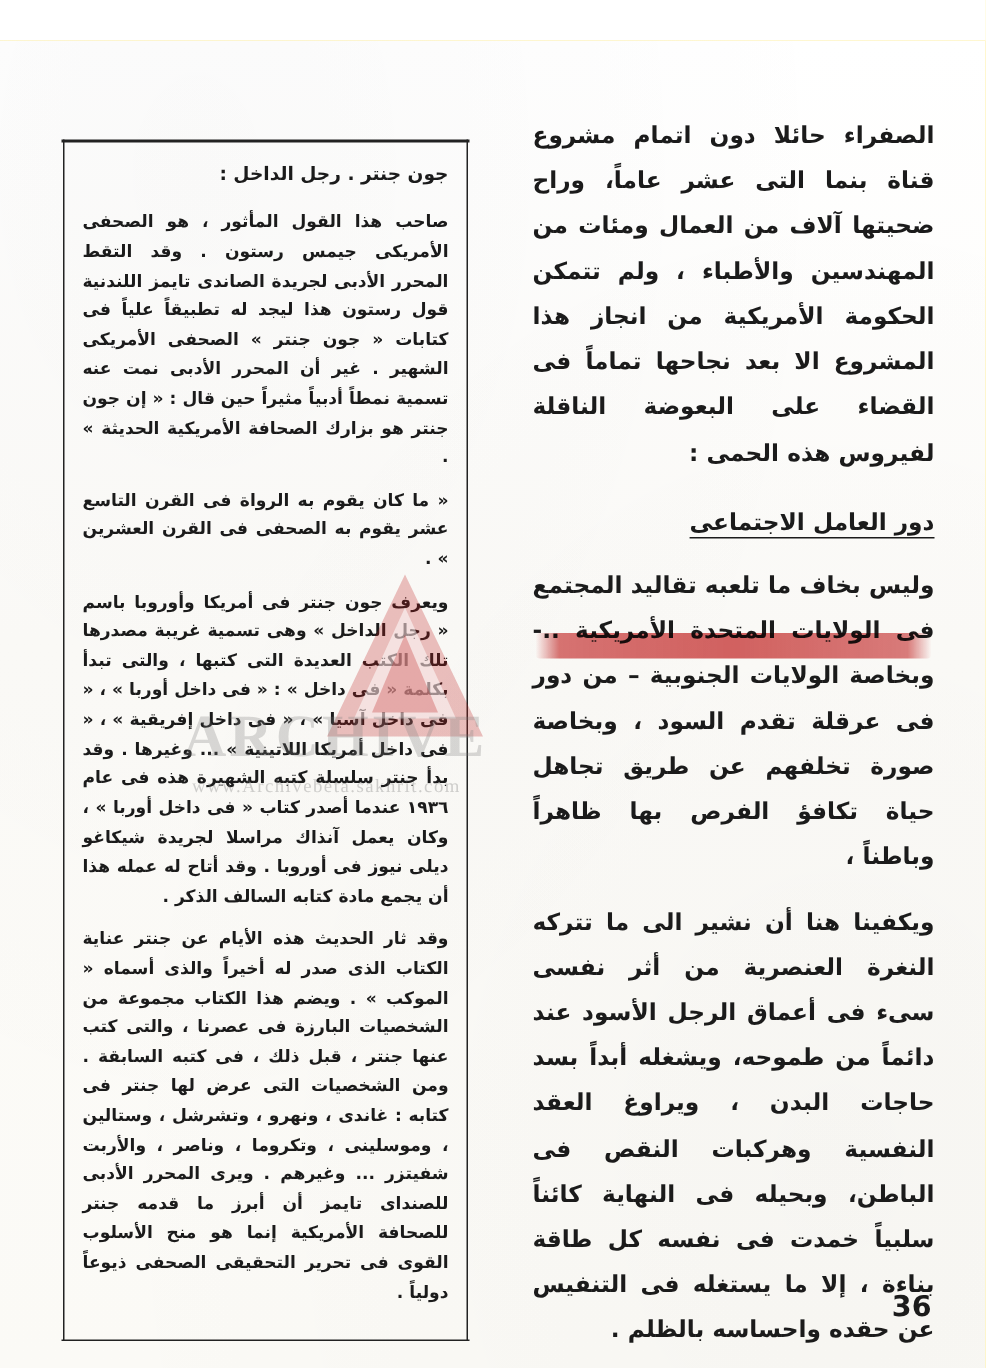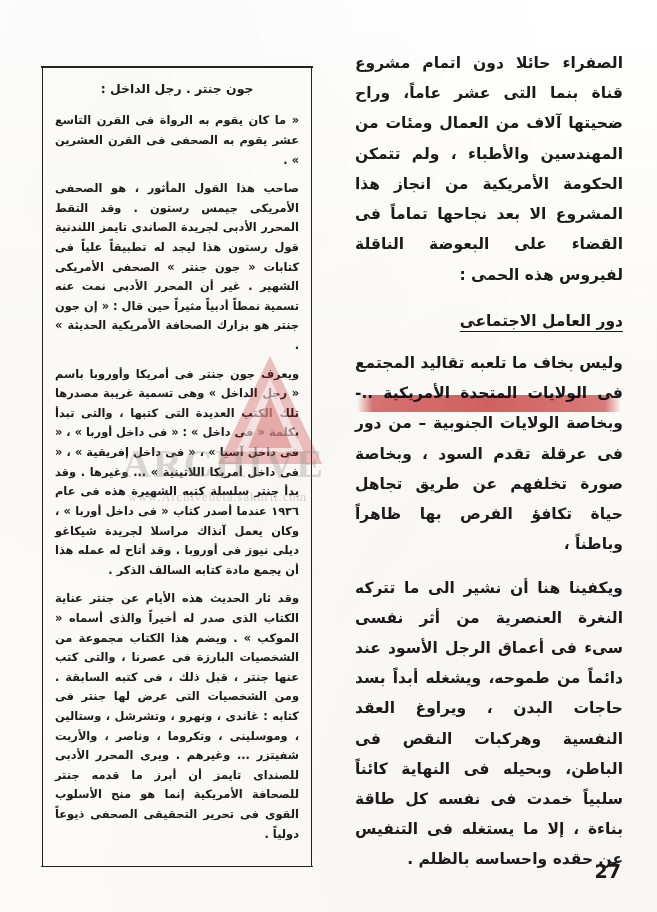--- a/index.html
+++ b/index.html
@@ -13,20 +13,21 @@
     position: relative;
     overflow: hidden;
     font-family: "DejaVu Sans", sans-serif;
   }
 
   #page {
     position: absolute;
     inset: 0;
     background: #fde047;
     direction: rtl;
+    margin-top: 27px;
   }
 
   
   #paper-tone {
     position: absolute;
     inset: 0;
     background:
       radial-gradient(ellipse at 20% 10%, rgba(0,0,0,0.018), rgba(0,0,0,0) 60%),
       radial-gradient(ellipse at 85% 85%, rgba(0,0,0,0.02), rgba(0,0,0,0) 65%),
       linear-gradient(180deg, #ffffff 0%, #fcfbf8 45%, #fbfaf6 100%);
@@ -107,21 +108,21 @@
   #col-left p {
     margin: 0 0 9px 0;
     font-size: 11.4px;
     line-height: 1.72;
     font-weight: 600;
     text-align: justify;
     text-justify: inter-word;
   }
 
   #col-left .box-title {
-    text-align: center;
+    text-align: right;
     font-size: 12.4px;
     font-weight: 700;
     margin: 2px 0 12px 0 !important;
     letter-spacing: 0.3px;
   }
 
   
   #watermark {
     position: absolute;
     left: 112px;
@@ -202,33 +203,33 @@
     <p class="section-head">دور العامل الاجتماعى</p>
 
     <p>وليس بخاف ما تلعبه تقاليد المجتمع فى الولايات المتحدة الأمريكية ..- وبخاصة الولايات الجنوبية – من دور فى عرقلة تقدم السود ، وبخاصة صورة تخلفهم عن طريق تجاهل حياة تكافؤ الفرص بها ظاهراً وباطناً ،</p>
     <p>ويكفينا هنا أن نشير الى ما تتركه النغرة العنصرية من أثر نفسى سىء فى أعماق الرجل الأسود عند دائماً من طموحه، ويشغله أبداً بسد حاجات البدن ، ويراوغ العقد النفسية وهركبات النقص فى الباطن، وبحيله فى النهاية كائناً سلبياً خمدت فى نفسه كل طاقة بناءة ، إلا ما يستغله فى التنفيس عن حقده واحساسه بالظلم .</p>
 
   </div>
 
   <div class="col ar" id="col-left">
     <p class="box-title">جون جنتر . رجل الداخل :</p>
 
+    <p>صاحب هذا القول المأثور ، هو الصحفى الأمريكى جيمس رستون . وقد التقط المحرر الأدبى لجريدة الصاندى تايمز اللندنية قول رستون هذا ليجد له تطبيقاً علياً فى كتابات « جون جنتر » الصحفى الأمريكى الشهير . غير أن المحرر الأدبى نمت عنه تسمية نمطاً أدبياً مثيراً حين قال : « إن جون جنتر هو بزارك الصحافة الأمريكية الحديثة » .</p>
     <p>« ما كان يقوم به الرواة فى القرن التاسع عشر يقوم به الصحفى فى القرن العشرين » .</p>
-    <p>صاحب هذا القول المأثور ، هو الصحفى الأمريكى جيمس رستون . وقد التقط المحرر الأدبى لجريدة الصاندى تايمز اللندنية قول رستون هذا ليجد له تطبيقاً علياً فى كتابات « جون جنتر » الصحفى الأمريكى الشهير . غير أن المحرر الأدبى نمت عنه تسمية نمطاً أدبياً مثيراً حين قال : « إن جون جنتر هو بزارك الصحافة الأمريكية الحديثة » .</p>
     <p>ويعرف جون جنتر فى أمريكا وأوروبا باسم « رجل الداخل » وهى تسمية غريبة مصدرها تلك الكتب العديدة التى كتبها ، والتى تبدأ بكلمة « فى داخل » : « فى داخل أوربا » ، « فى داخل آسيا » ، « فى داخل إفريقية » ، « فى داخل أمريكا اللاتينية » ... وغيرها . وقد بدأ جنتر سلسلة كتبه الشهيرة هذه فى عام ١٩٣٦ عندما أصدر كتاب « فى داخل أوربا » ، وكان يعمل آنذاك مراسلا لجريدة شيكاغو ديلى نيوز فى أوروبا . وقد أتاح له عمله هذا أن يجمع مادة كتابه السالف الذكر .</p>
     <p>وقد ثار الحديث هذه الأيام عن جنتر عناية الكتاب الذى صدر له أخيراً والذى أسماه « الموكب » . ويضم هذا الكتاب مجموعة من الشخصيات البارزة فى عصرنا ، والتى كتب عنها جنتر ، قبل ذلك ، فى كتبه السابقة . ومن الشخصيات التى عرض لها جنتر فى كتابه : غاندى ، ونهرو ، وتشرشل ، وستالين ، وموسلينى ، وتكروما ، وناصر ، والأربت شفيتزر ... وغيرهم . ويرى المحرر الأدبى للصنداى تايمز أن أبرز ما قدمه جنتر للصحافة الأمريكية إنما هو منح الأسلوب القوى فى تحرير التحقيقى الصحفى ذيوعاً دولياً .</p>
 
   </div>
 
   <div id="watermark">
     <svg id="wm-mark" viewBox="0 0 132 118">
       <path d="M66 4 L118 112 L14 112 Z" fill="rgba(190,30,30,0.30)"></path>
       <path d="M66 26 L100 100 L32 100 Z" fill="rgba(255,255,255,0.55)"></path>
       <path d="M66 44 L88 96 L44 96 Z" fill="rgba(190,30,30,0.32)"></path>
     </svg>
     <div id="wm-text">ARCHIVE</div>
     <div id="wm-sub">www.Archivebeta.sakhrit.com</div>
   </div>
 
   <div id="red-smear"></div>
 
-  <div id="page-number" class="ar">27</div>
+  <div id="page-number" class="ar">36</div>
 </div>
 
 </body></html>

